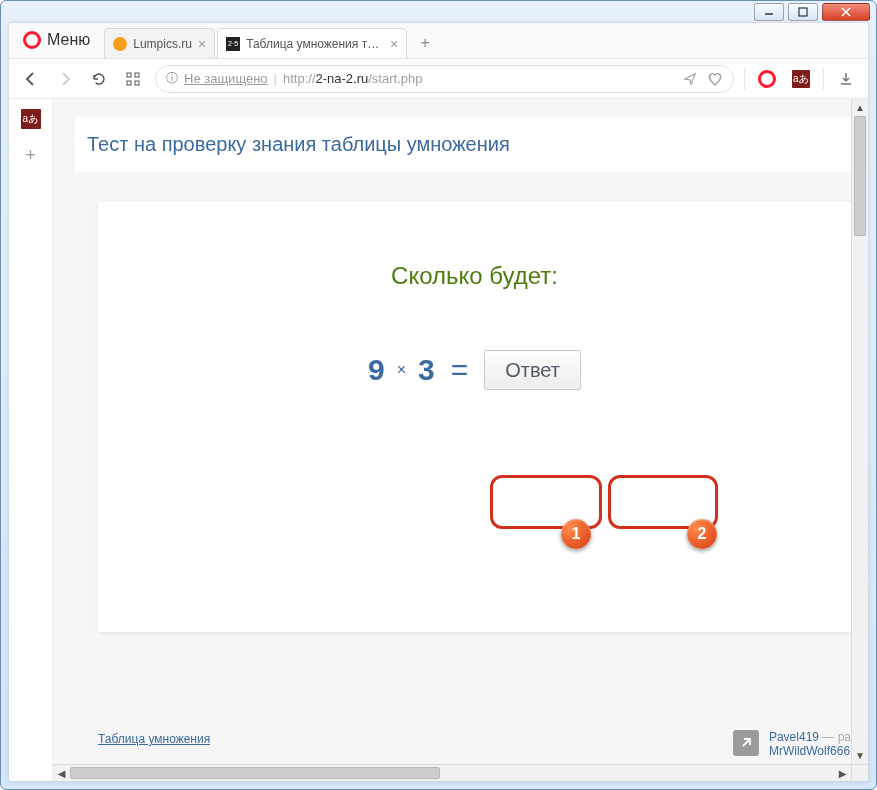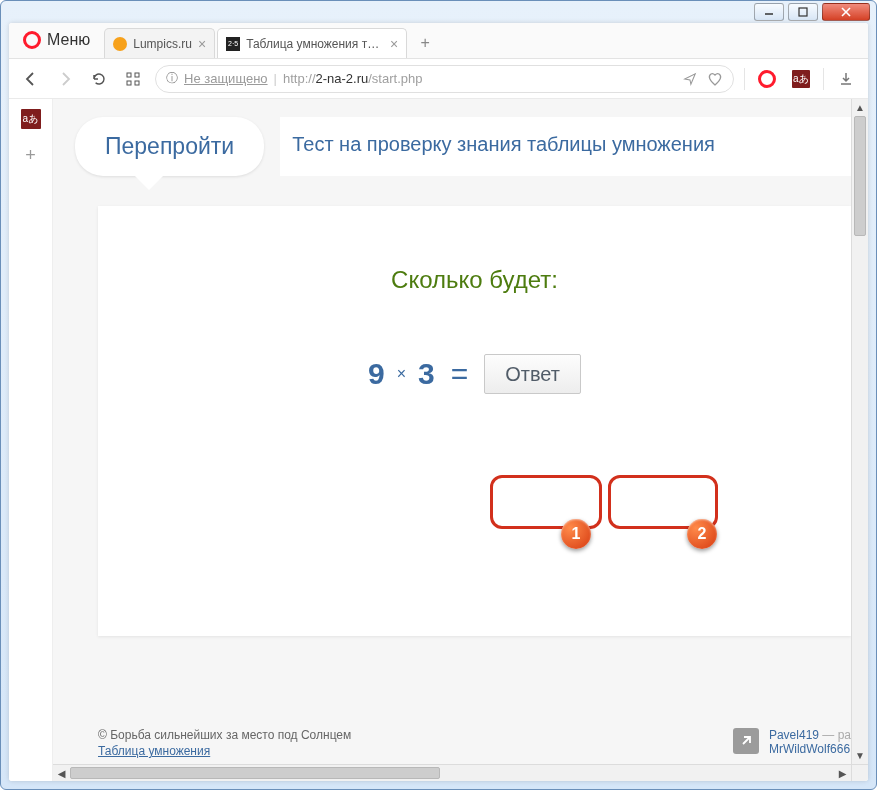--- a/index.html
+++ b/index.html
@@ -190,24 +190,20 @@
         <div class="item">
             <span class="badge-blue">aあ</span>
           </div>
         <div class="item">+</div>
       </div>
 
       <div class="viewport">
         <div class="page-scroll">
           <div class="page">
             <div class="header-row">
-              <div class="retry-wrap">
-                <button class="retry-btn">Перепройти</button>
-                <div class="retry-pointer"></div>
-              </div>
               <div class="page-title">Тест на проверку знания таблицы умножения</div>
             </div>
 
             <div class="card">
               <div class="question">Сколько будет:</div>
               <div class="equation">
                 <span>9</span>
                 <span class="times">×</span>
                 <span>3</span>
                 <span class="eq">=</span>
@@ -215,21 +211,20 @@
               </div>
             </div>
 
             <div class="annot a1"></div>
             <div class="annot a2"></div>
             <div class="annot-num n1">1</div>
             <div class="annot-num n2">2</div>
 
             <div class="footer">
               <div class="col1">
-                <span class="copy">© Борьба сильнейших за место под Солнцем</span>
                 <a class="link">Таблица умножения</a>
               </div>
               <div class="share">
                 <svg width="14" height="14" viewBox="0 0 14 14">
                     <path d="M5 3h6v6M11 3 4 10" stroke="#fff" stroke-width="1.8" fill="none"></path>
                   </svg>
               </div>
               <div class="names">
                 <div><a>Pavel419</a><span class="dim"> — ра</span></div>
                 <div><a>MrWildWolf666</a></div>

